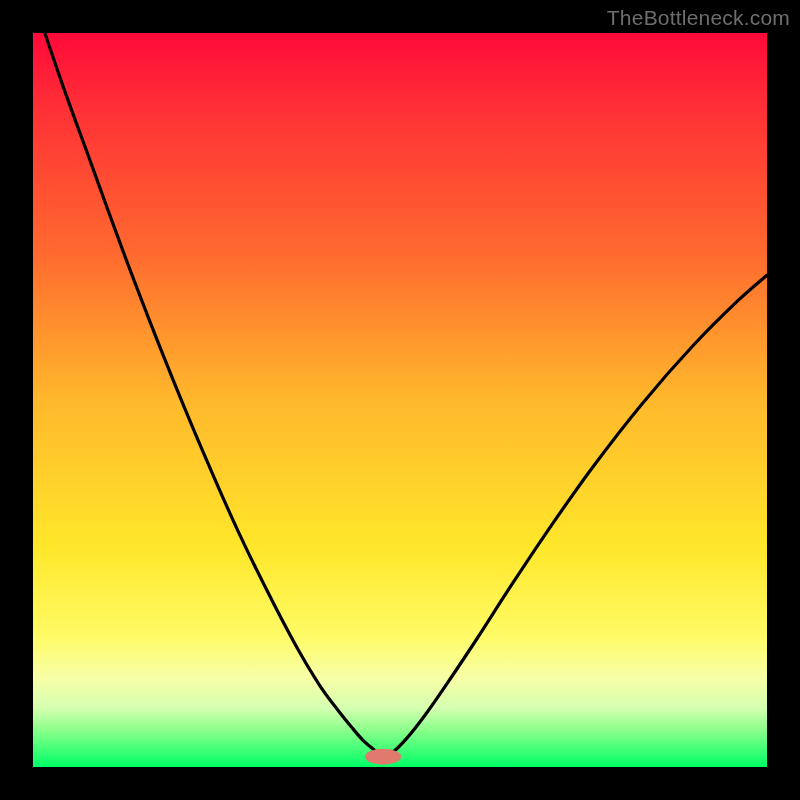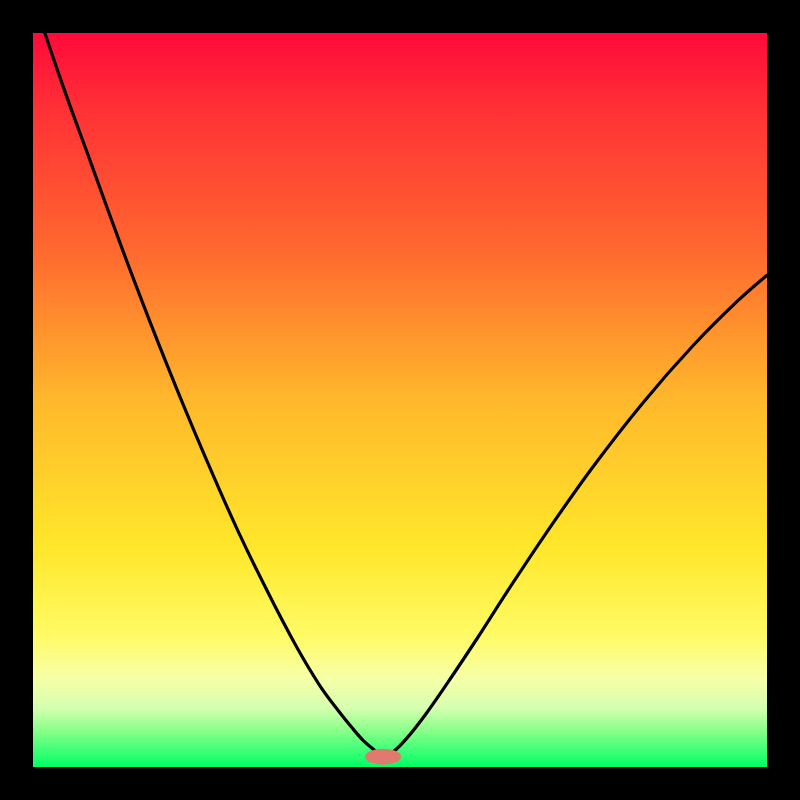--- a/index.html
+++ b/index.html
@@ -63,19 +63,20 @@
     color: #6e6e6e;
     font-size: 21px;
     letter-spacing: 0.2px;
     user-select: none;
   }
 </style>
 </head>
 <body>
 
 <div class="frame">
+  <div class="watermark">TheBottleneck.com</div>
   <div class="plot-area">
     <svg class="curve-svg" viewBox="0 0 734 734" preserveAspectRatio="none">
       <path id="curve-path" class="curve-path" d="M 0.0 -35.2 C 5.3 -19.6, 18.8 21.3, 29.4 51.4 C 39.9 81.5, 48.2 103.1, 58.7 132.1 C 69.3 161.2, 77.5 184.5, 88.1 212.9 C 98.6 241.3, 106.9 262.8, 117.4 289.9 C 128.0 317.0, 136.2 337.6, 146.8 363.3 C 157.4 389.1, 165.6 408.6, 176.2 433.1 C 186.7 457.5, 195.0 476.4, 205.5 499.1 C 216.1 521.8, 224.3 538.4, 234.9 559.3 C 245.4 580.2, 255.0 598.4, 264.2 615.1 C 273.5 631.7, 279.0 640.7, 286.3 651.8 C 293.5 662.9, 298.7 669.0, 304.6 676.7 C 310.6 684.5, 314.7 689.5, 319.3 695.1 C 323.9 700.6, 326.3 703.6, 330.3 707.6 C 334.3 711.5, 337.7 714.1, 341.3 717.1 C 344.9 720.2, 346.8 724.1, 350.1 724.5 C 353.4 724.9, 355.3 722.9, 359.7 719.3 C 364.0 715.8, 368.4 711.5, 374.3 704.6 C 380.3 697.8, 385.4 691.1, 392.7 681.2 C 400.0 671.2, 405.5 663.2, 414.7 649.6 C 424.0 636.0, 432.8 622.7, 444.1 605.5 C 455.3 588.4, 464.5 573.3, 477.1 554.2 C 489.7 535.0, 499.3 520.3, 513.8 499.1 C 528.3 478.0, 540.7 459.9, 557.8 436.7 C 575.0 413.6, 590.7 393.1, 609.2 370.7 C 627.7 348.2, 643.4 330.4, 660.6 312.0 C 677.8 293.5, 691.4 280.5, 704.6 267.9 C 717.9 255.4, 728.7 246.8, 734.0 242.2 "></path>
       <ellipse id="min-marker" class="marker" cx="350.1" cy="723.7" rx="18" ry="8" fill="#e07a6f"></ellipse>
     </svg>
   </div>
 </div>
 
 </body></html>

